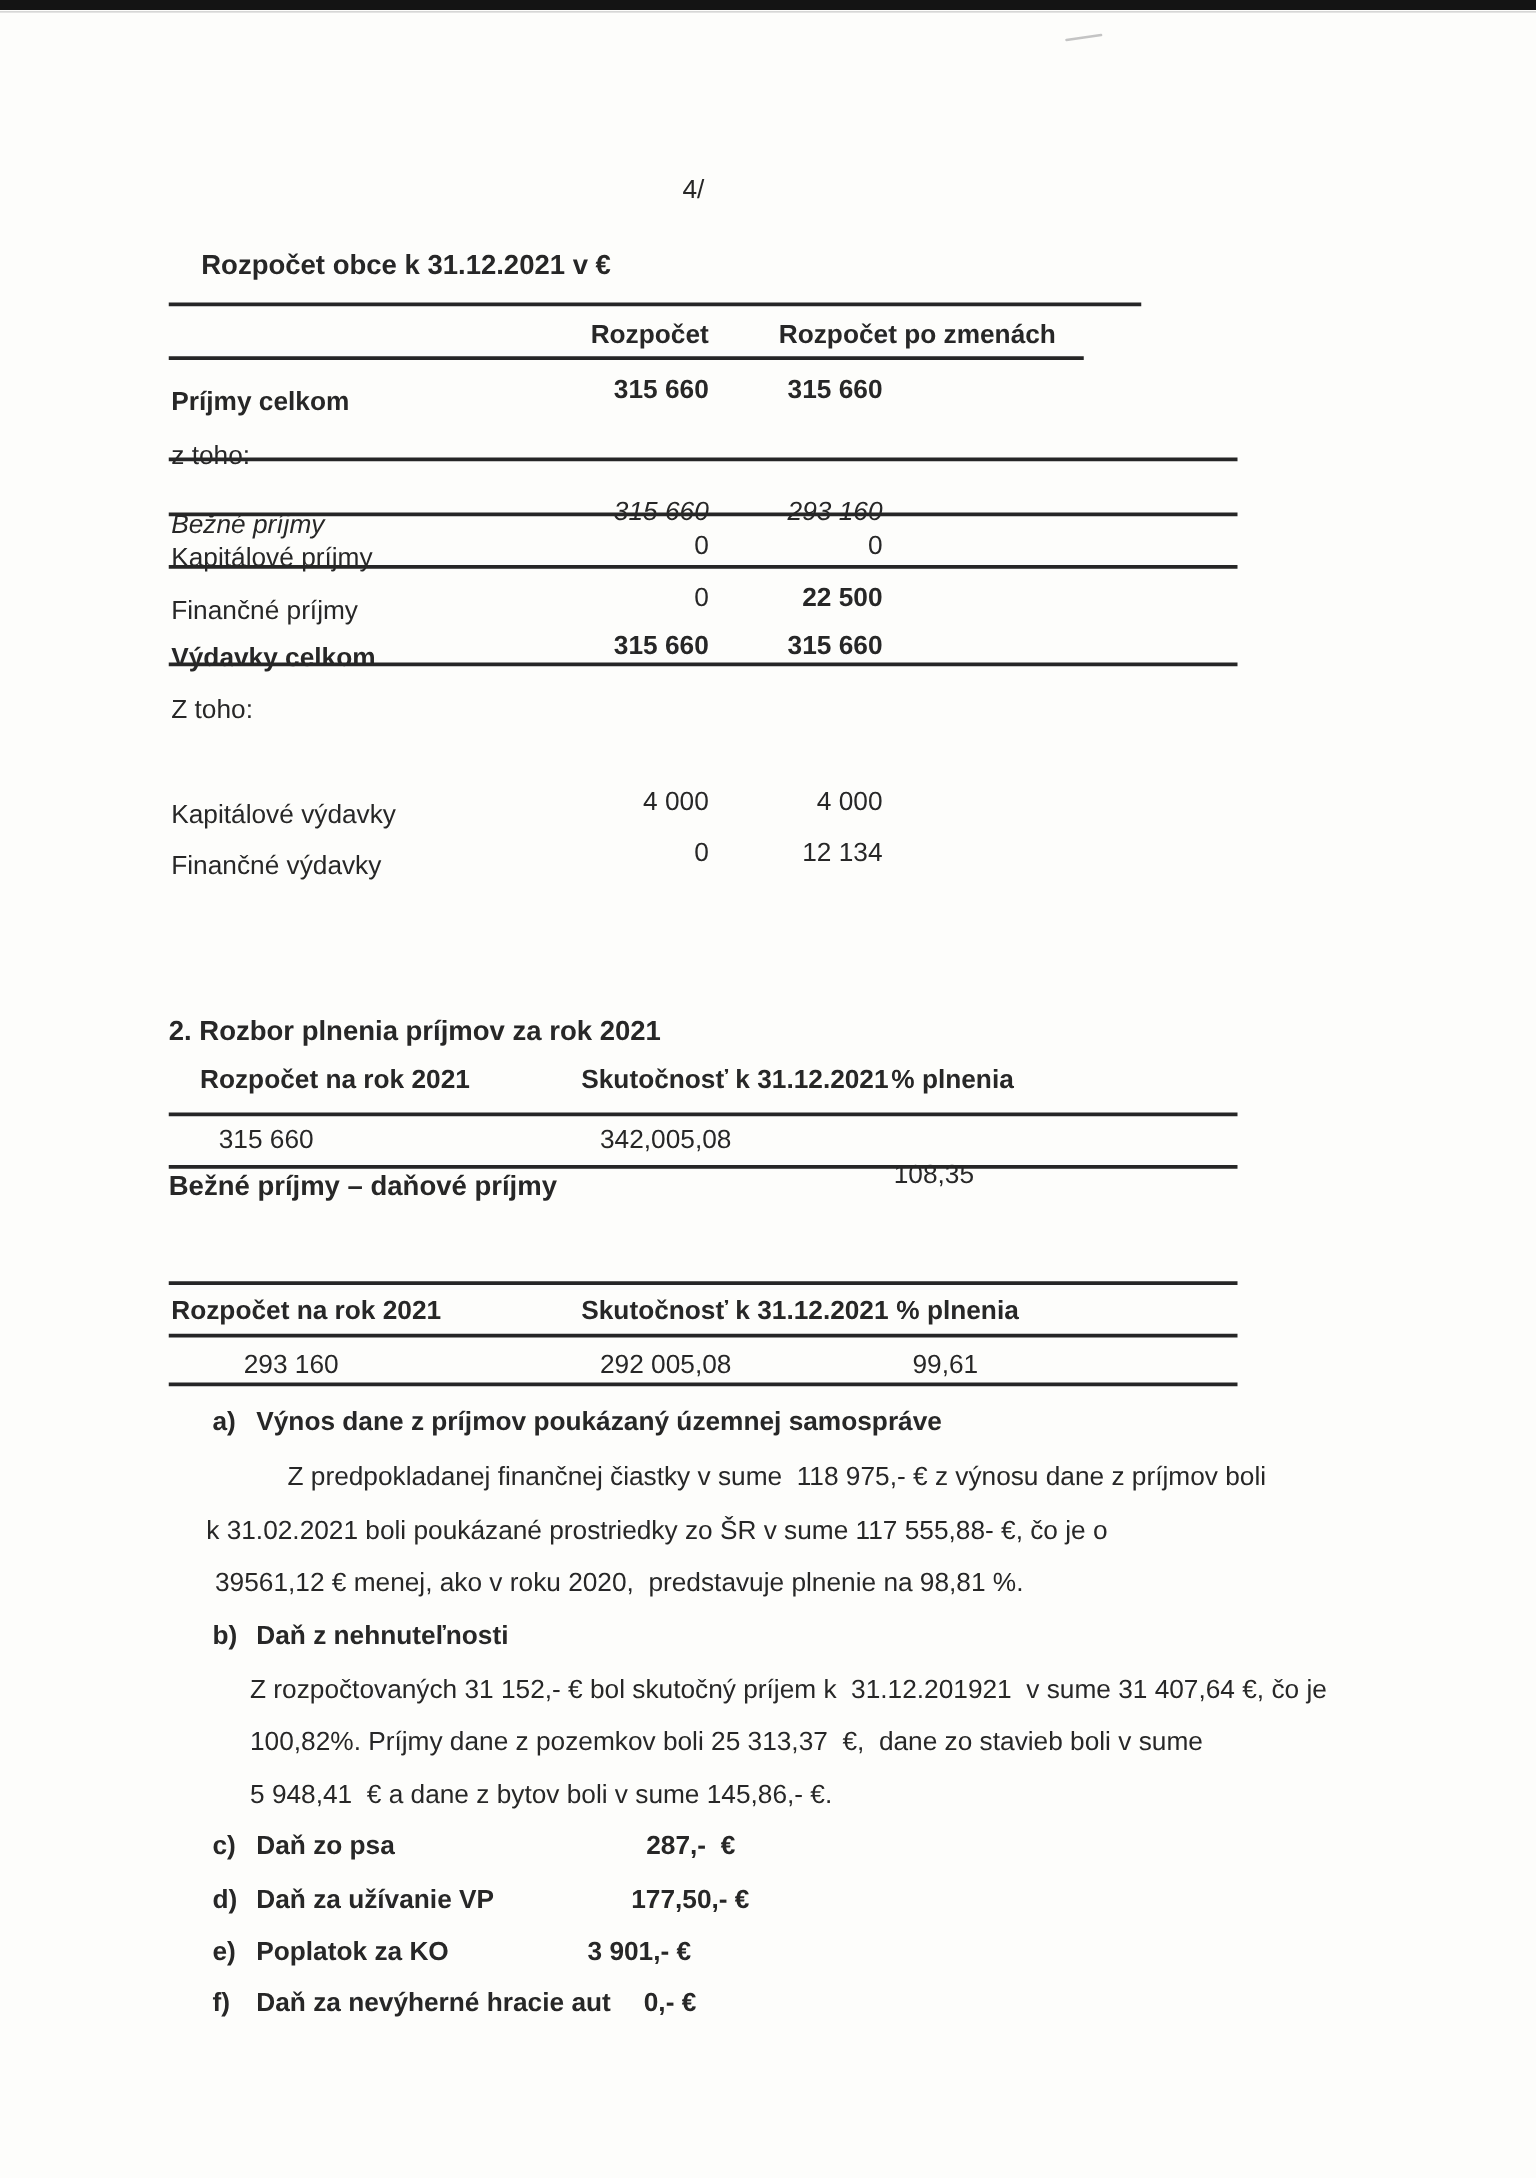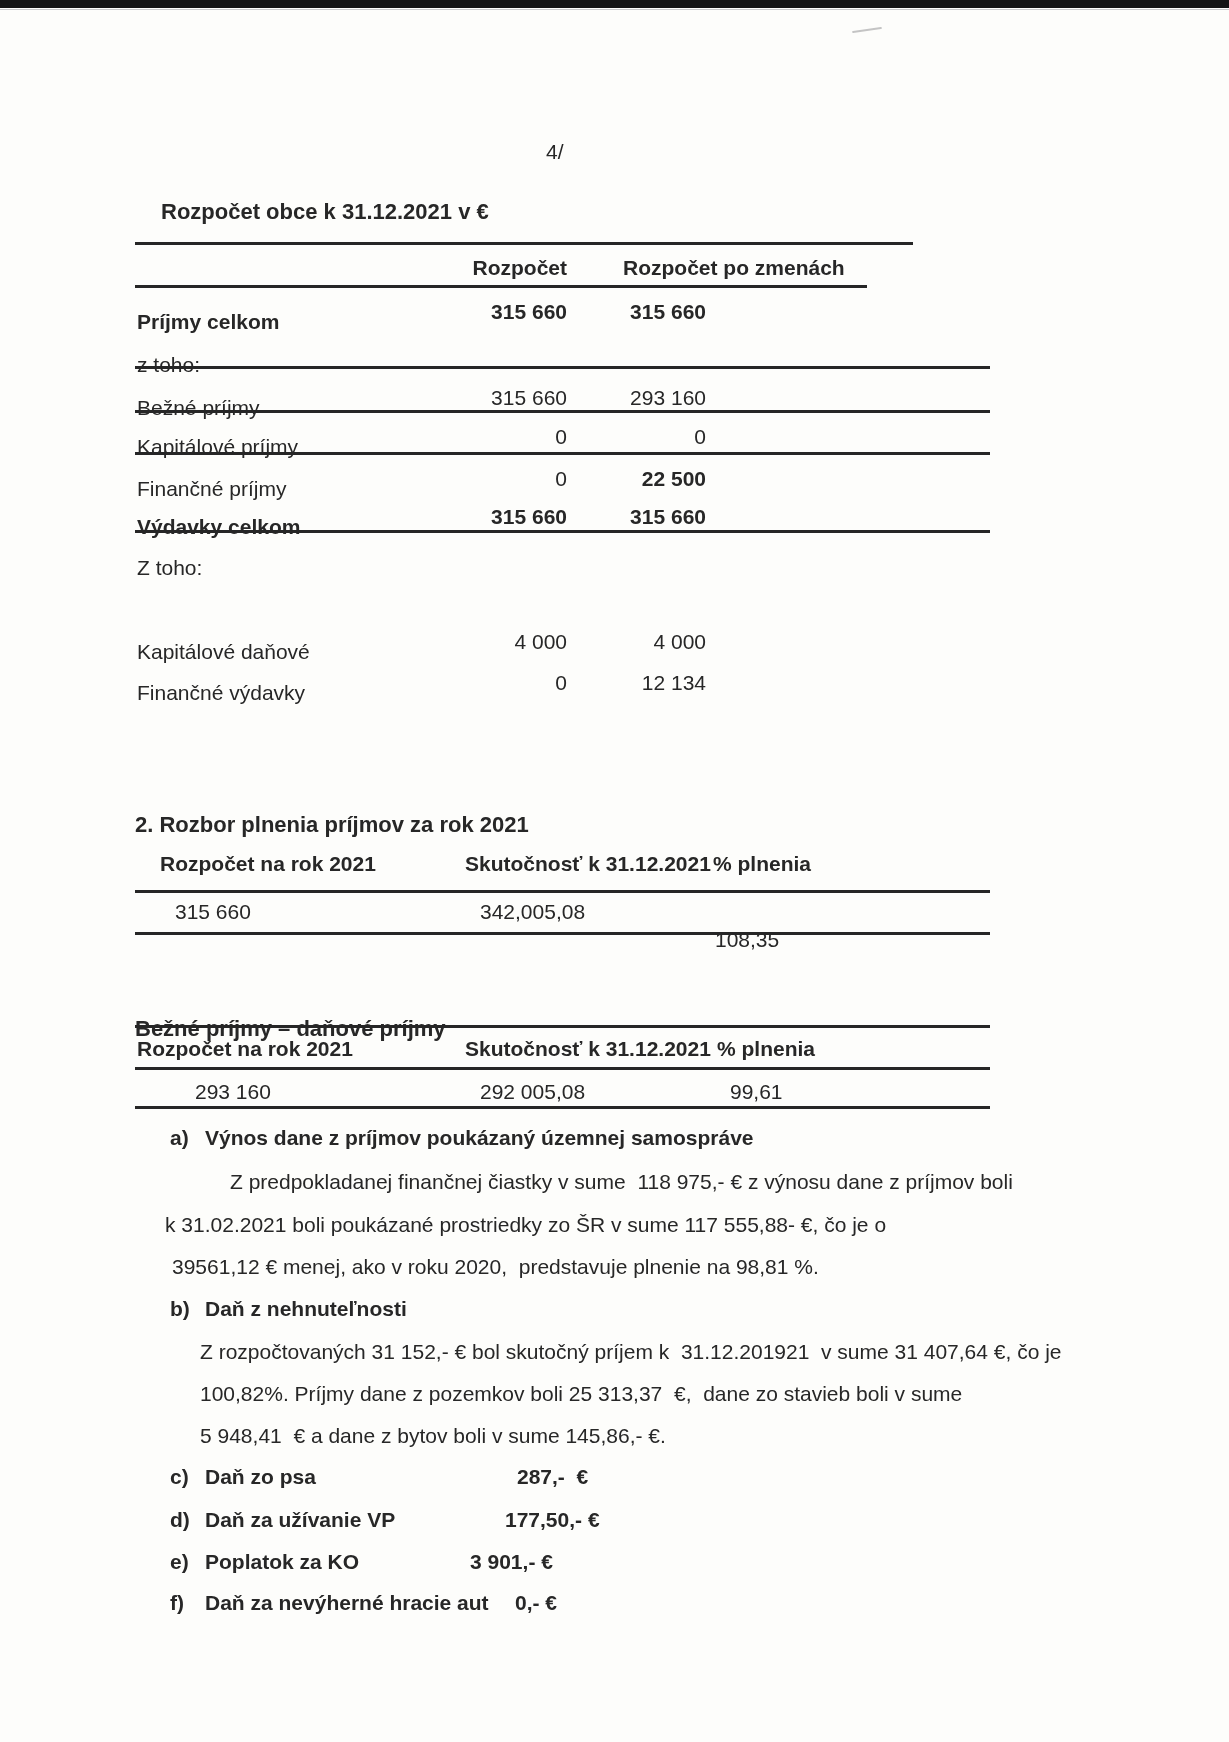--- a/index.html
+++ b/index.html
@@ -56,21 +56,21 @@
       <span class="c-label b">Príjmy celkom</span>
       <span class="c-v1 b">315 660</span>
       <span class="c-v2 b">315 660</span>
     </div>
 
     <div class="trow" style="top:103px;">
       <span class="c-label">z toho:</span>
     </div>
     <div class="rule" style="left:0; top:126px; width:855px;"></div>
 
-    <div class="trow" style="top:146px;">
+    <div class="trow" style="top:158px;font-style:italic;">
       <span class="c-label">Bežné príjmy</span>
       <span class="c-v1">315 660</span>
       <span class="c-v2">293 160</span>
     </div>
     <div class="rule" style="left:0; top:170px; width:855px;"></div>
 
     <div class="trow" style="top:185px;">
       <span class="c-label">Kapitálové príjmy</span>
       <span class="c-v1">0</span>
       <span class="c-v2">0</span>
@@ -89,21 +89,21 @@
       <span class="c-v2 b">315 660</span>
     </div>
     <div class="rule" style="left:0; top:290px; width:855px;"></div>
 
     <div class="trow" style="top:306px;">
       <span class="c-label">Z toho:</span>
     </div>
 
 
     <div class="trow" style="top:390px;">
-      <span class="c-label">Kapitálové daňové</span>
+      <span class="c-label">Kapitálové výdavky</span>
       <span class="c-v1">4 000</span>
       <span class="c-v2">4 000</span>
     </div>
 
     <div class="trow" style="top:431px;">
       <span class="c-label">Finančné výdavky</span>
       <span class="c-v1">0</span>
       <span class="c-v2">12 134</span>
     </div>
   </div>
@@ -114,21 +114,21 @@
     <span class="s2col1 b" style="left:25px; top:0;">Rozpočet na rok 2021</span>
     <span class="s2col2 b" style="top:0;">Skutočnosť k 31.12.2021</span>
     <span class="s2col3 b" style="top:0;">% plnenia</span>
     <div class="rule" style="left:0; top:38px; width:855px;"></div>
     <span class="s2col1" style="left:40px; top:48px;">315 660</span>
     <span class="s2col2" style="left:345px; top:48px;">342,005,08</span>
     <span class="s2col3" style="left:580px; top:48px;margin-top:28px;">108,35</span>
     <div class="rule" style="left:0; top:80px; width:855px;"></div>
   </div>
 
-  <div class="abs b" style="left:135px; top:1016px; font-size:22px;">Bežné príjmy – daňové príjmy</div>
+  <div class="abs b" style="left:135px; top:936px; font-size:22px;">Bežné príjmy – daňové príjmy</div>
 
   <div class="abs" style="left:135px; top:1025px; width:860px; height:90px;">
     <div class="rule" style="left:0; top:0; width:855px;"></div>
     <span class="s2col1 b" style="left:2px; top:12px;">Rozpočet na rok 2021</span>
     <span class="s2col2 b" style="top:12px;">Skutočnosť k 31.12.2021</span>
     <span class="s2col3 b" style="left:582px; top:12px;">% plnenia</span>
     <div class="rule" style="left:0; top:42px; width:855px;"></div>
     <span class="s2col1" style="left:60px; top:55px;">293 160</span>
     <span class="s2col2" style="left:345px; top:55px;">292 005,08</span>
     <span class="s2col3" style="left:595px; top:55px;">99,61</span>

